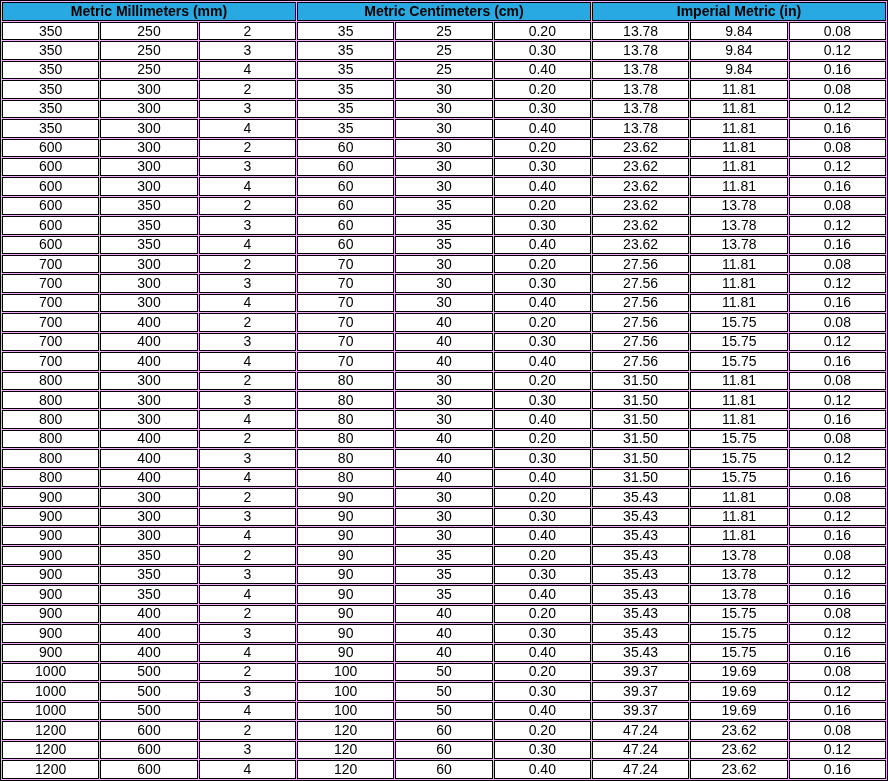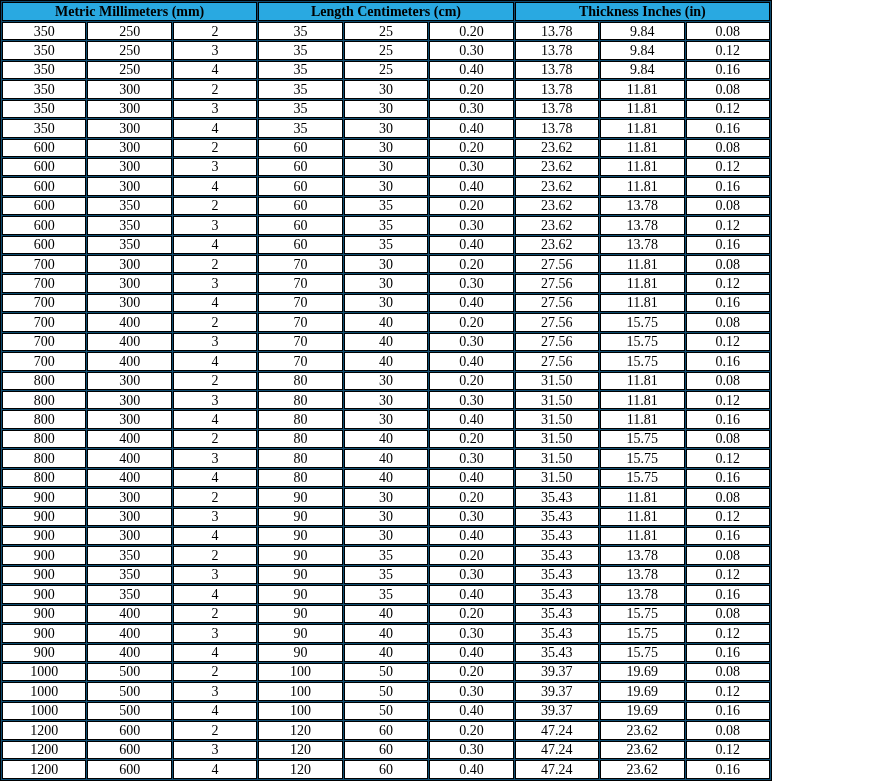--- a/index.html
+++ b/index.html
@@ -2,28 +2,28 @@
 <html style="--header-bg: #29a9e1; --border-color: #000000; --cell-bg: #ffffff; --text-color: #000000;"><head>
 <meta charset="utf-8">
 <style>
   html, body {
     margin: 0;
     padding: 0;
     background: #ffffff;
     width: 888px;
   }
   table.size-table {
-    width: 772px;
+    width: 888px;
     height: 781px;
     table-layout: fixed;
     border-collapse: separate;
     border-spacing: 1px;
     border: 1px solid var(--border-color, #000);
-    background: #0c4a6e;
-    font-family: Liberation Serif, serif;
+    background: #f0abfc;
+    font-family: Liberation Sans, sans-serif;
   }
   table.size-table th,
   table.size-table td {
     border: 1px solid var(--border-color, #000);
     padding: 0;
     text-align: center;
     vertical-align: middle;
     overflow: hidden;
     white-space: nowrap;
     color: var(--text-color, #000);
@@ -46,22 +46,22 @@
     font-weight: normal;
   }
 </style>
 </head>
 <body>
 
 <table class="size-table">
   <thead>
     <tr>
       <th colspan="3" class="group-header">Metric Millimeters (mm)</th>
-      <th colspan="3" class="group-header">Length Centimeters (cm)</th>
-      <th colspan="3" class="group-header">Thickness Inches (in)</th>
+      <th colspan="3" class="group-header">Metric Centimeters (cm)</th>
+      <th colspan="3" class="group-header">Imperial Metric (in)</th>
     </tr>
   </thead>
   <tbody>
       <tr>
         <td>350</td>
         <td>250</td>
         <td>2</td>
         <td>35</td>
         <td>25</td>
         <td>0.20</td>

